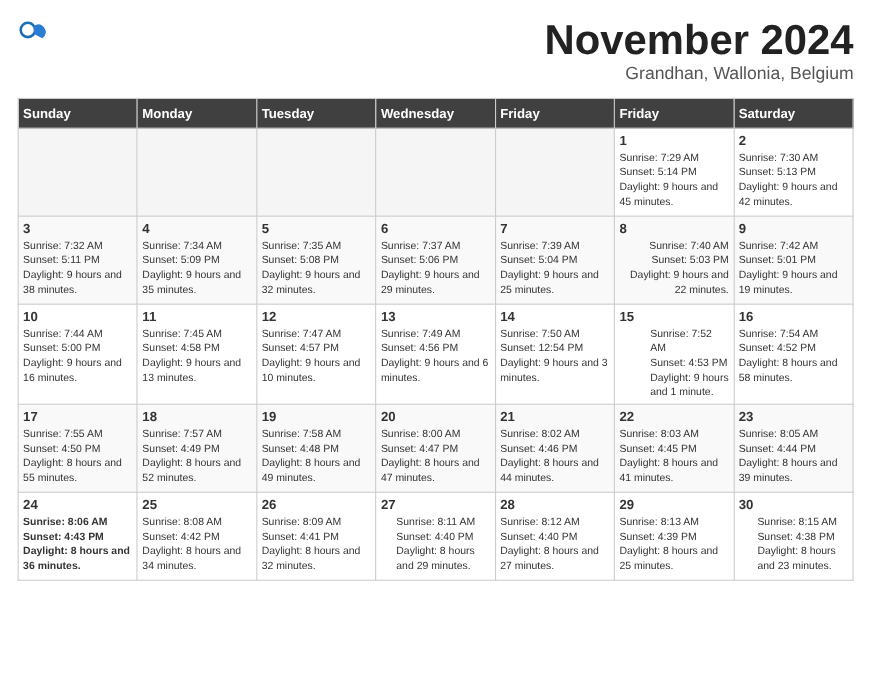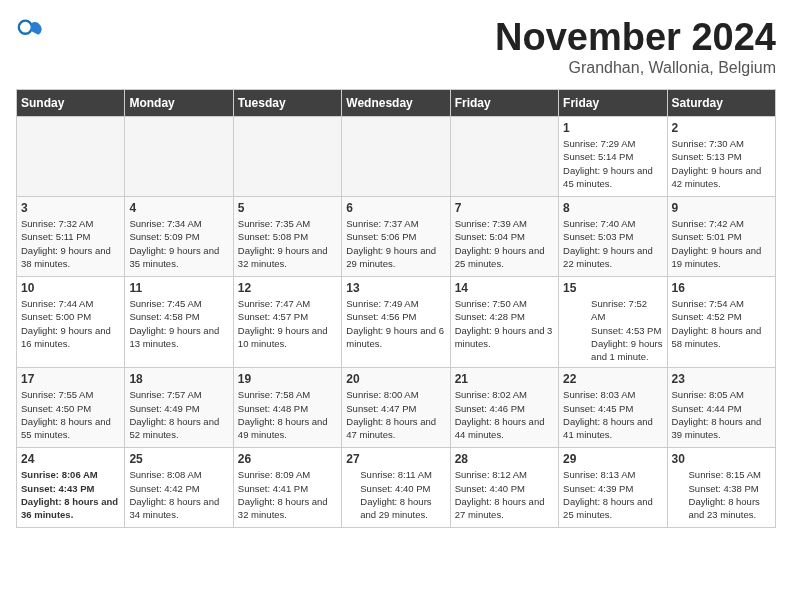--- a/index.html
+++ b/index.html
@@ -162,21 +162,21 @@
 Daylight: 9 hours and 29 minutes.</div>
         </td>
         <td>
           <span class="day-number">7</span>
           <div class="day-info" style="white-space: pre-line;">Sunrise: 7:39 AM
 Sunset: 5:04 PM
 Daylight: 9 hours and 25 minutes.</div>
         </td>
         <td>
           <span class="day-number">8</span>
-          <div class="day-info" style="white-space: pre-line;">Sunrise: 7:40 AM
+          <div class="day-info" style="white-space: pre-line; text-align: right;">Sunrise: 7:40 AM
 Sunset: 5:03 PM
 Daylight: 9 hours and 22 minutes.</div>
         </td>
         <td>
           <span class="day-number">9</span>
           <div class="day-info" style="white-space: pre-line;">Sunrise: 7:42 AM
 Sunset: 5:01 PM
 Daylight: 9 hours and 19 minutes.</div>
         </td>
       </tr>
@@ -201,21 +201,21 @@
         </td>
         <td>
           <span class="day-number">13</span>
           <div class="day-info" style="white-space: pre-line;">Sunrise: 7:49 AM
 Sunset: 4:56 PM
 Daylight: 9 hours and 6 minutes.</div>
         </td>
         <td>
           <span class="day-number">14</span>
           <div class="day-info" style="white-space: pre-line;">Sunrise: 7:50 AM
-Sunset: 4:28 PM
+Sunset: 12:54 PM
 Daylight: 9 hours and 3 minutes.</div>
         </td>
         <td>
           <span class="day-number">15</span>
           <div class="day-info" style="white-space: pre-line; margin-left: 28px;">Sunrise: 7:52 AM
 Sunset: 4:53 PM
 Daylight: 9 hours and 1 minute.</div>
         </td>
         <td>
           <span class="day-number">16</span>

